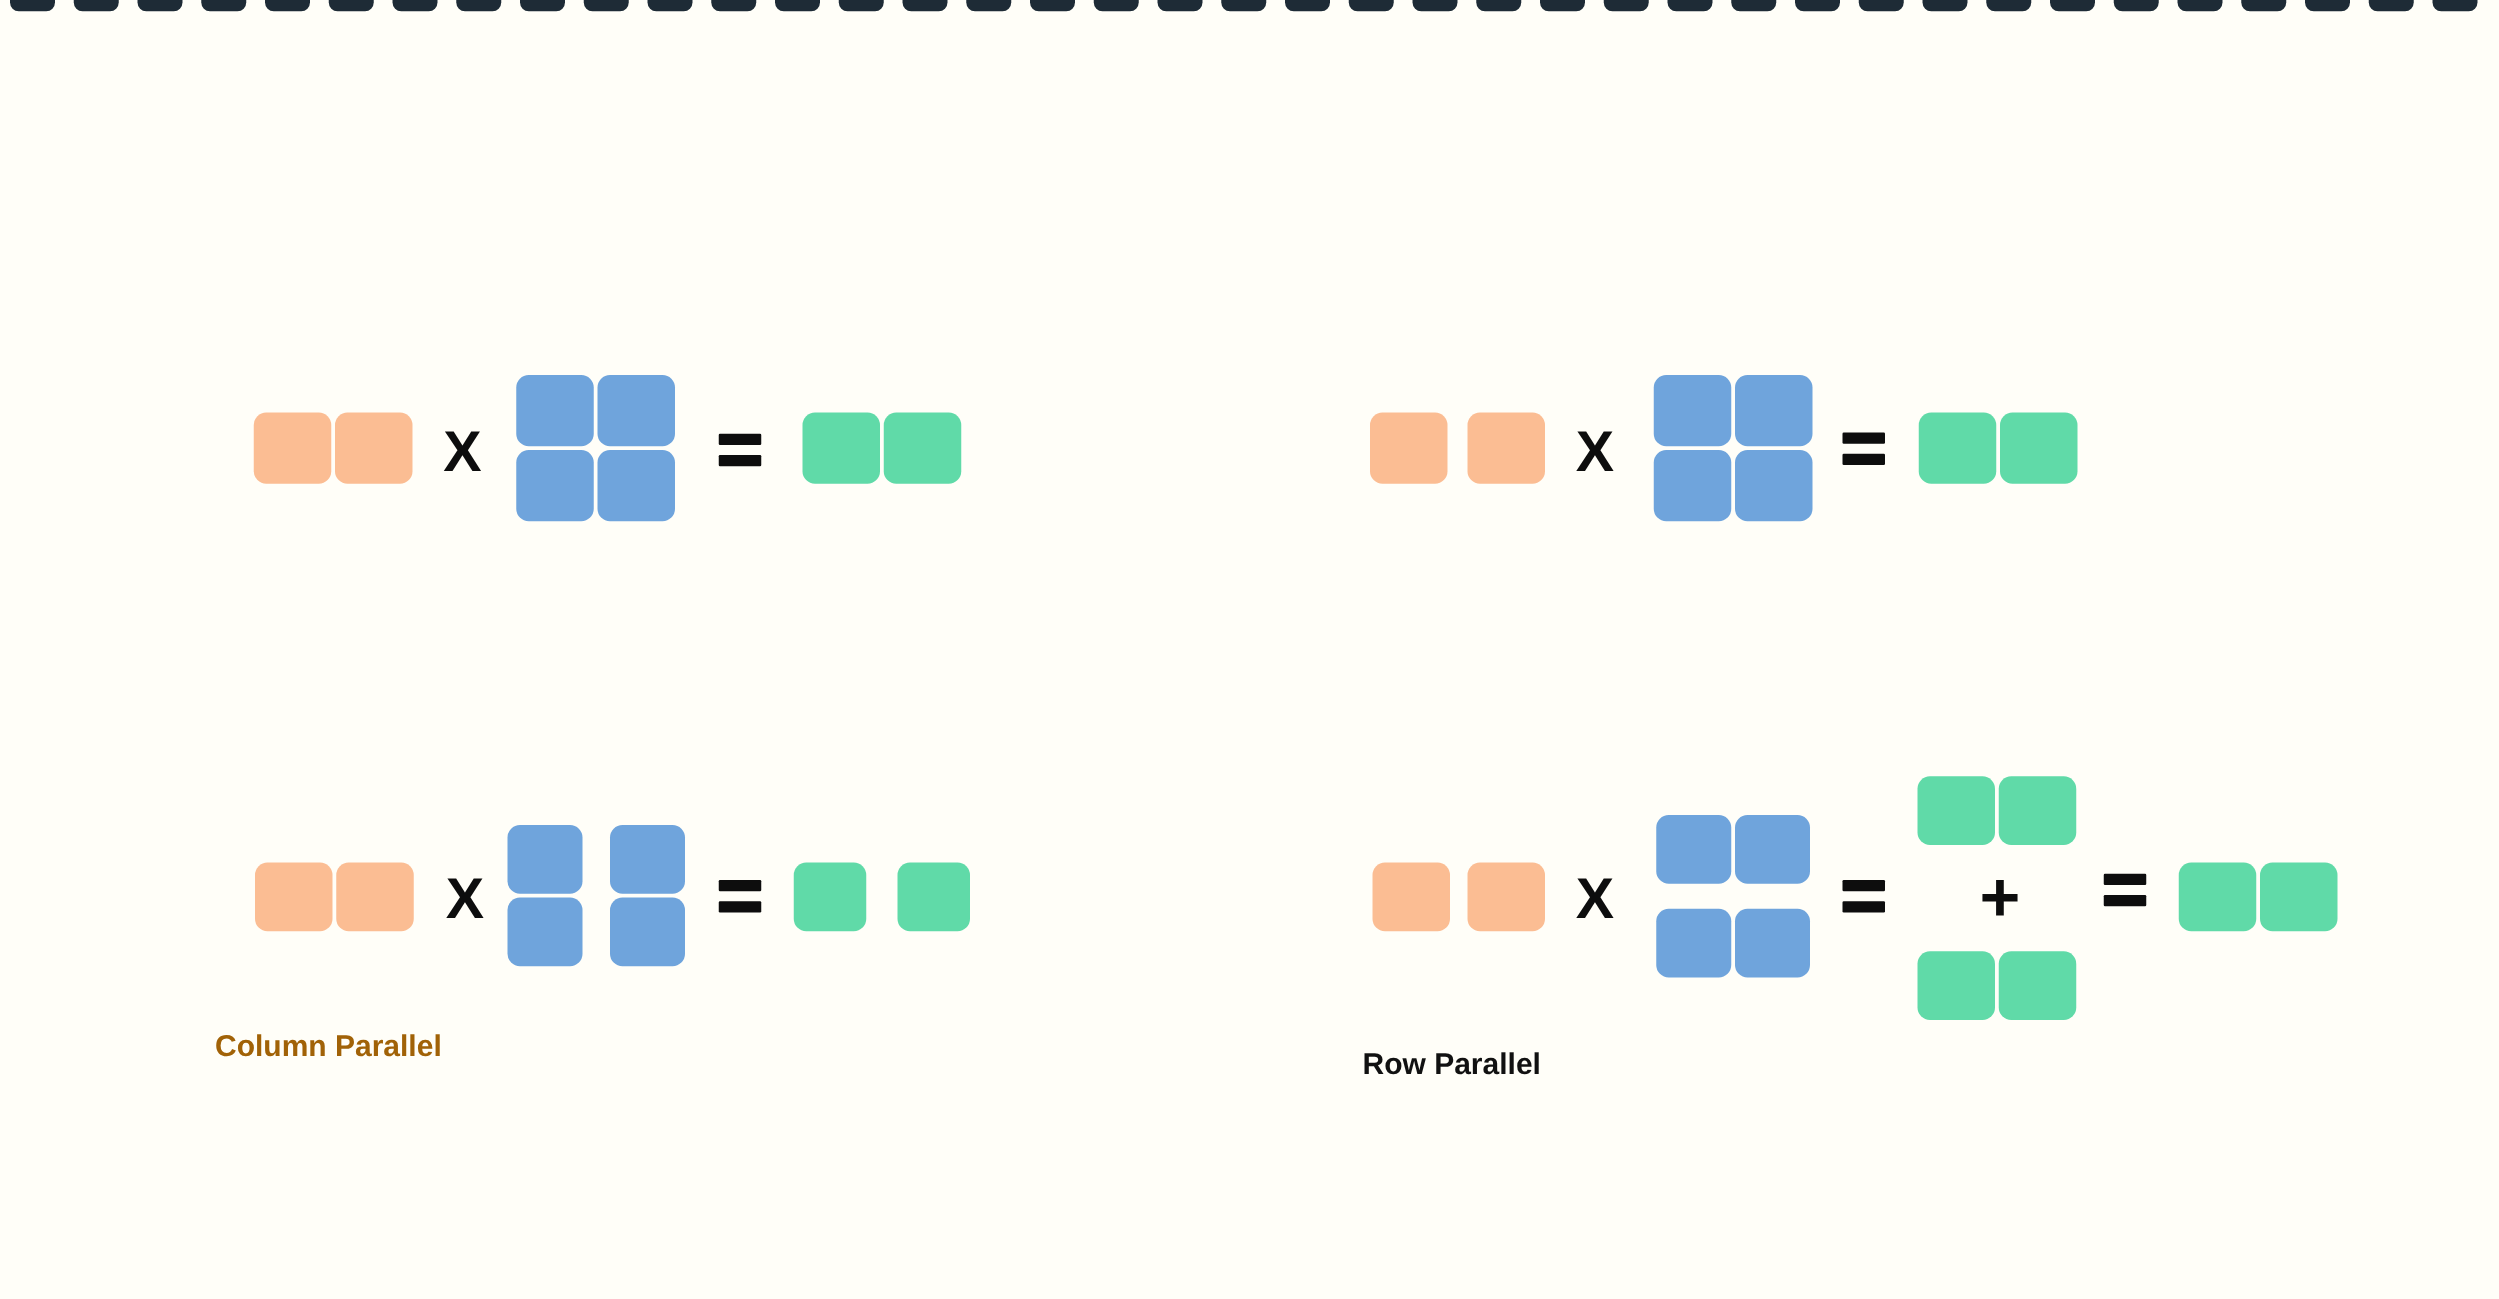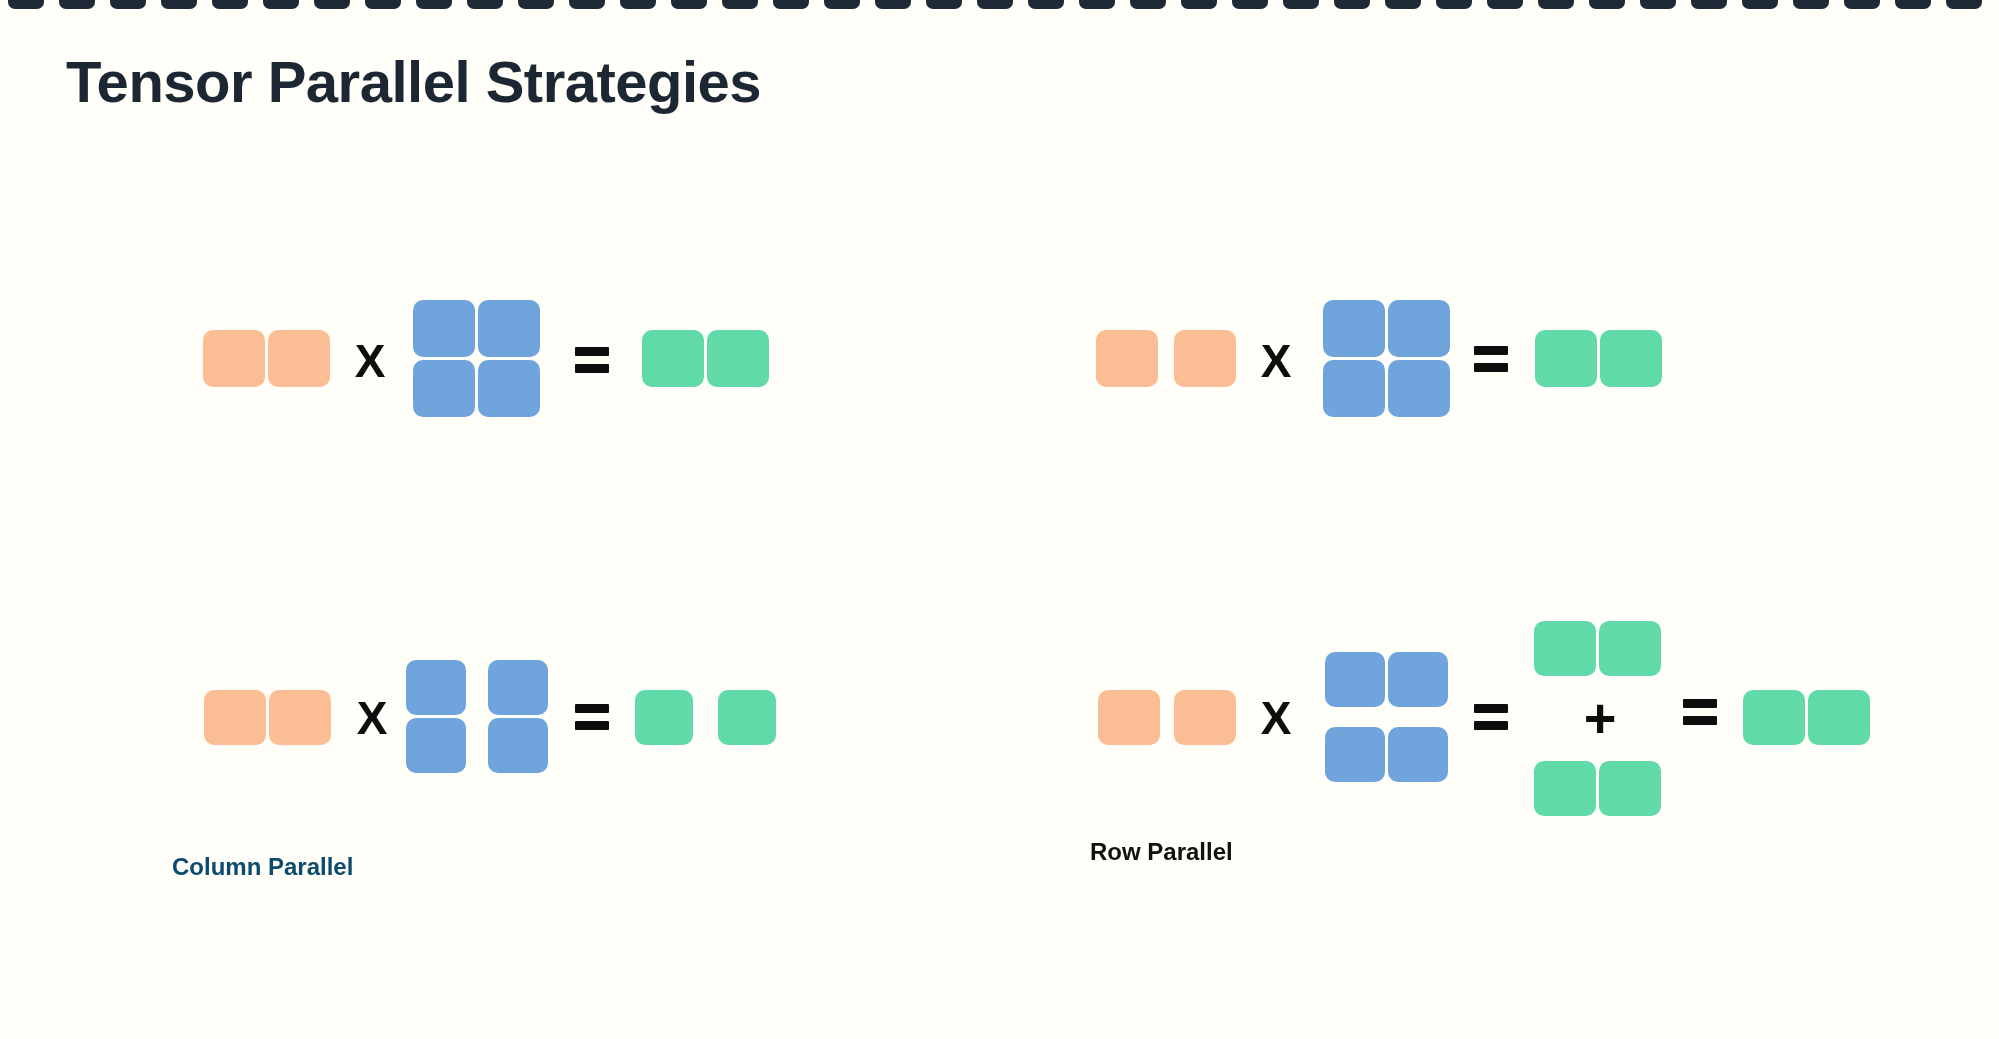--- a/index.html
+++ b/index.html
@@ -101,21 +101,20 @@
       <div class="dash" style="left: 1589px; background: rgb(30, 43, 54);"></div>
       <div class="dash" style="left: 1640px; background: rgb(30, 43, 54);"></div>
       <div class="dash" style="left: 1691px; background: rgb(30, 43, 54);"></div>
       <div class="dash" style="left: 1742px; background: rgb(30, 43, 54);"></div>
       <div class="dash" style="left: 1793px; background: rgb(30, 43, 54);"></div>
       <div class="dash" style="left: 1844px; background: rgb(30, 43, 54);"></div>
       <div class="dash" style="left: 1895px; background: rgb(30, 43, 54);"></div>
       <div class="dash" style="left: 1946px; background: rgb(30, 43, 54);"></div>
     </div>
 
-  <div class="title" style="color: rgb(28, 39, 51);">Tensor Parallel Strategies</div>
 
   <div class="blk" style="left: 203px; top: 330px; width: 62px; height: 57px; background: rgb(251, 189, 147);"></div>
   <div class="blk" style="left: 268px; top: 330px; width: 62px; height: 57px; background: rgb(251, 189, 147);"></div>
 
   <div class="op-x" style="left: 370px; top: 361px; color: rgb(13, 13, 13);">X</div>
 
   <div class="blk" style="left: 413px; top: 300px; width: 62px; height: 57px; background: rgb(111, 164, 220);"></div>
   <div class="blk" style="left: 478px; top: 300px; width: 62px; height: 57px; background: rgb(111, 164, 220);"></div>
   <div class="blk" style="left: 413px; top: 360px; width: 62px; height: 57px; background: rgb(111, 164, 220);"></div>
   <div class="blk" style="left: 478px; top: 360px; width: 62px; height: 57px; background: rgb(111, 164, 220);"></div>
@@ -157,21 +156,21 @@
   <div class="blk" style="left: 488px; top: 718px; width: 60px; height: 55px; background: rgb(111, 164, 220);"></div>
 
   <div class="op-eq" style="left: 575px; top: 704px; color: rgb(13, 13, 13);" aria-label="=">
     <div class="bar top"></div>
     <div class="bar bottom"></div>
   </div>
 
   <div class="blk" style="left: 635px; top: 690px; width: 58px; height: 55px; background: rgb(96, 218, 168);"></div>
   <div class="blk" style="left: 718px; top: 690px; width: 58px; height: 55px; background: rgb(96, 218, 168);"></div>
 
-  <div class="caption" style="left: 172px; top: 824px; color: #0c4a6e; margin-top: 29px;">Column Parallel</div>
+  <div class="caption" style="left: 172px; top: 824px; color: #a16207;">Column Parallel</div>
 
   <div class="blk" style="left: 1098px; top: 690px; width: 62px; height: 55px; background: rgb(251, 189, 147);"></div>
   <div class="blk" style="left: 1174px; top: 690px; width: 62px; height: 55px; background: rgb(251, 189, 147);"></div>
 
   <div class="op-x" style="left: 1276px; top: 718px; color: rgb(13, 13, 13);">X</div>
 
   <div class="blk" style="left: 1325px; top: 652px; width: 60px; height: 55px; background: rgb(111, 164, 220);"></div>
   <div class="blk" style="left: 1388px; top: 652px; width: 60px; height: 55px; background: rgb(111, 164, 220);"></div>
   <div class="blk" style="left: 1325px; top: 727px; width: 60px; height: 55px; background: rgb(111, 164, 220);"></div>
   <div class="blk" style="left: 1388px; top: 727px; width: 60px; height: 55px; background: rgb(111, 164, 220);"></div>

